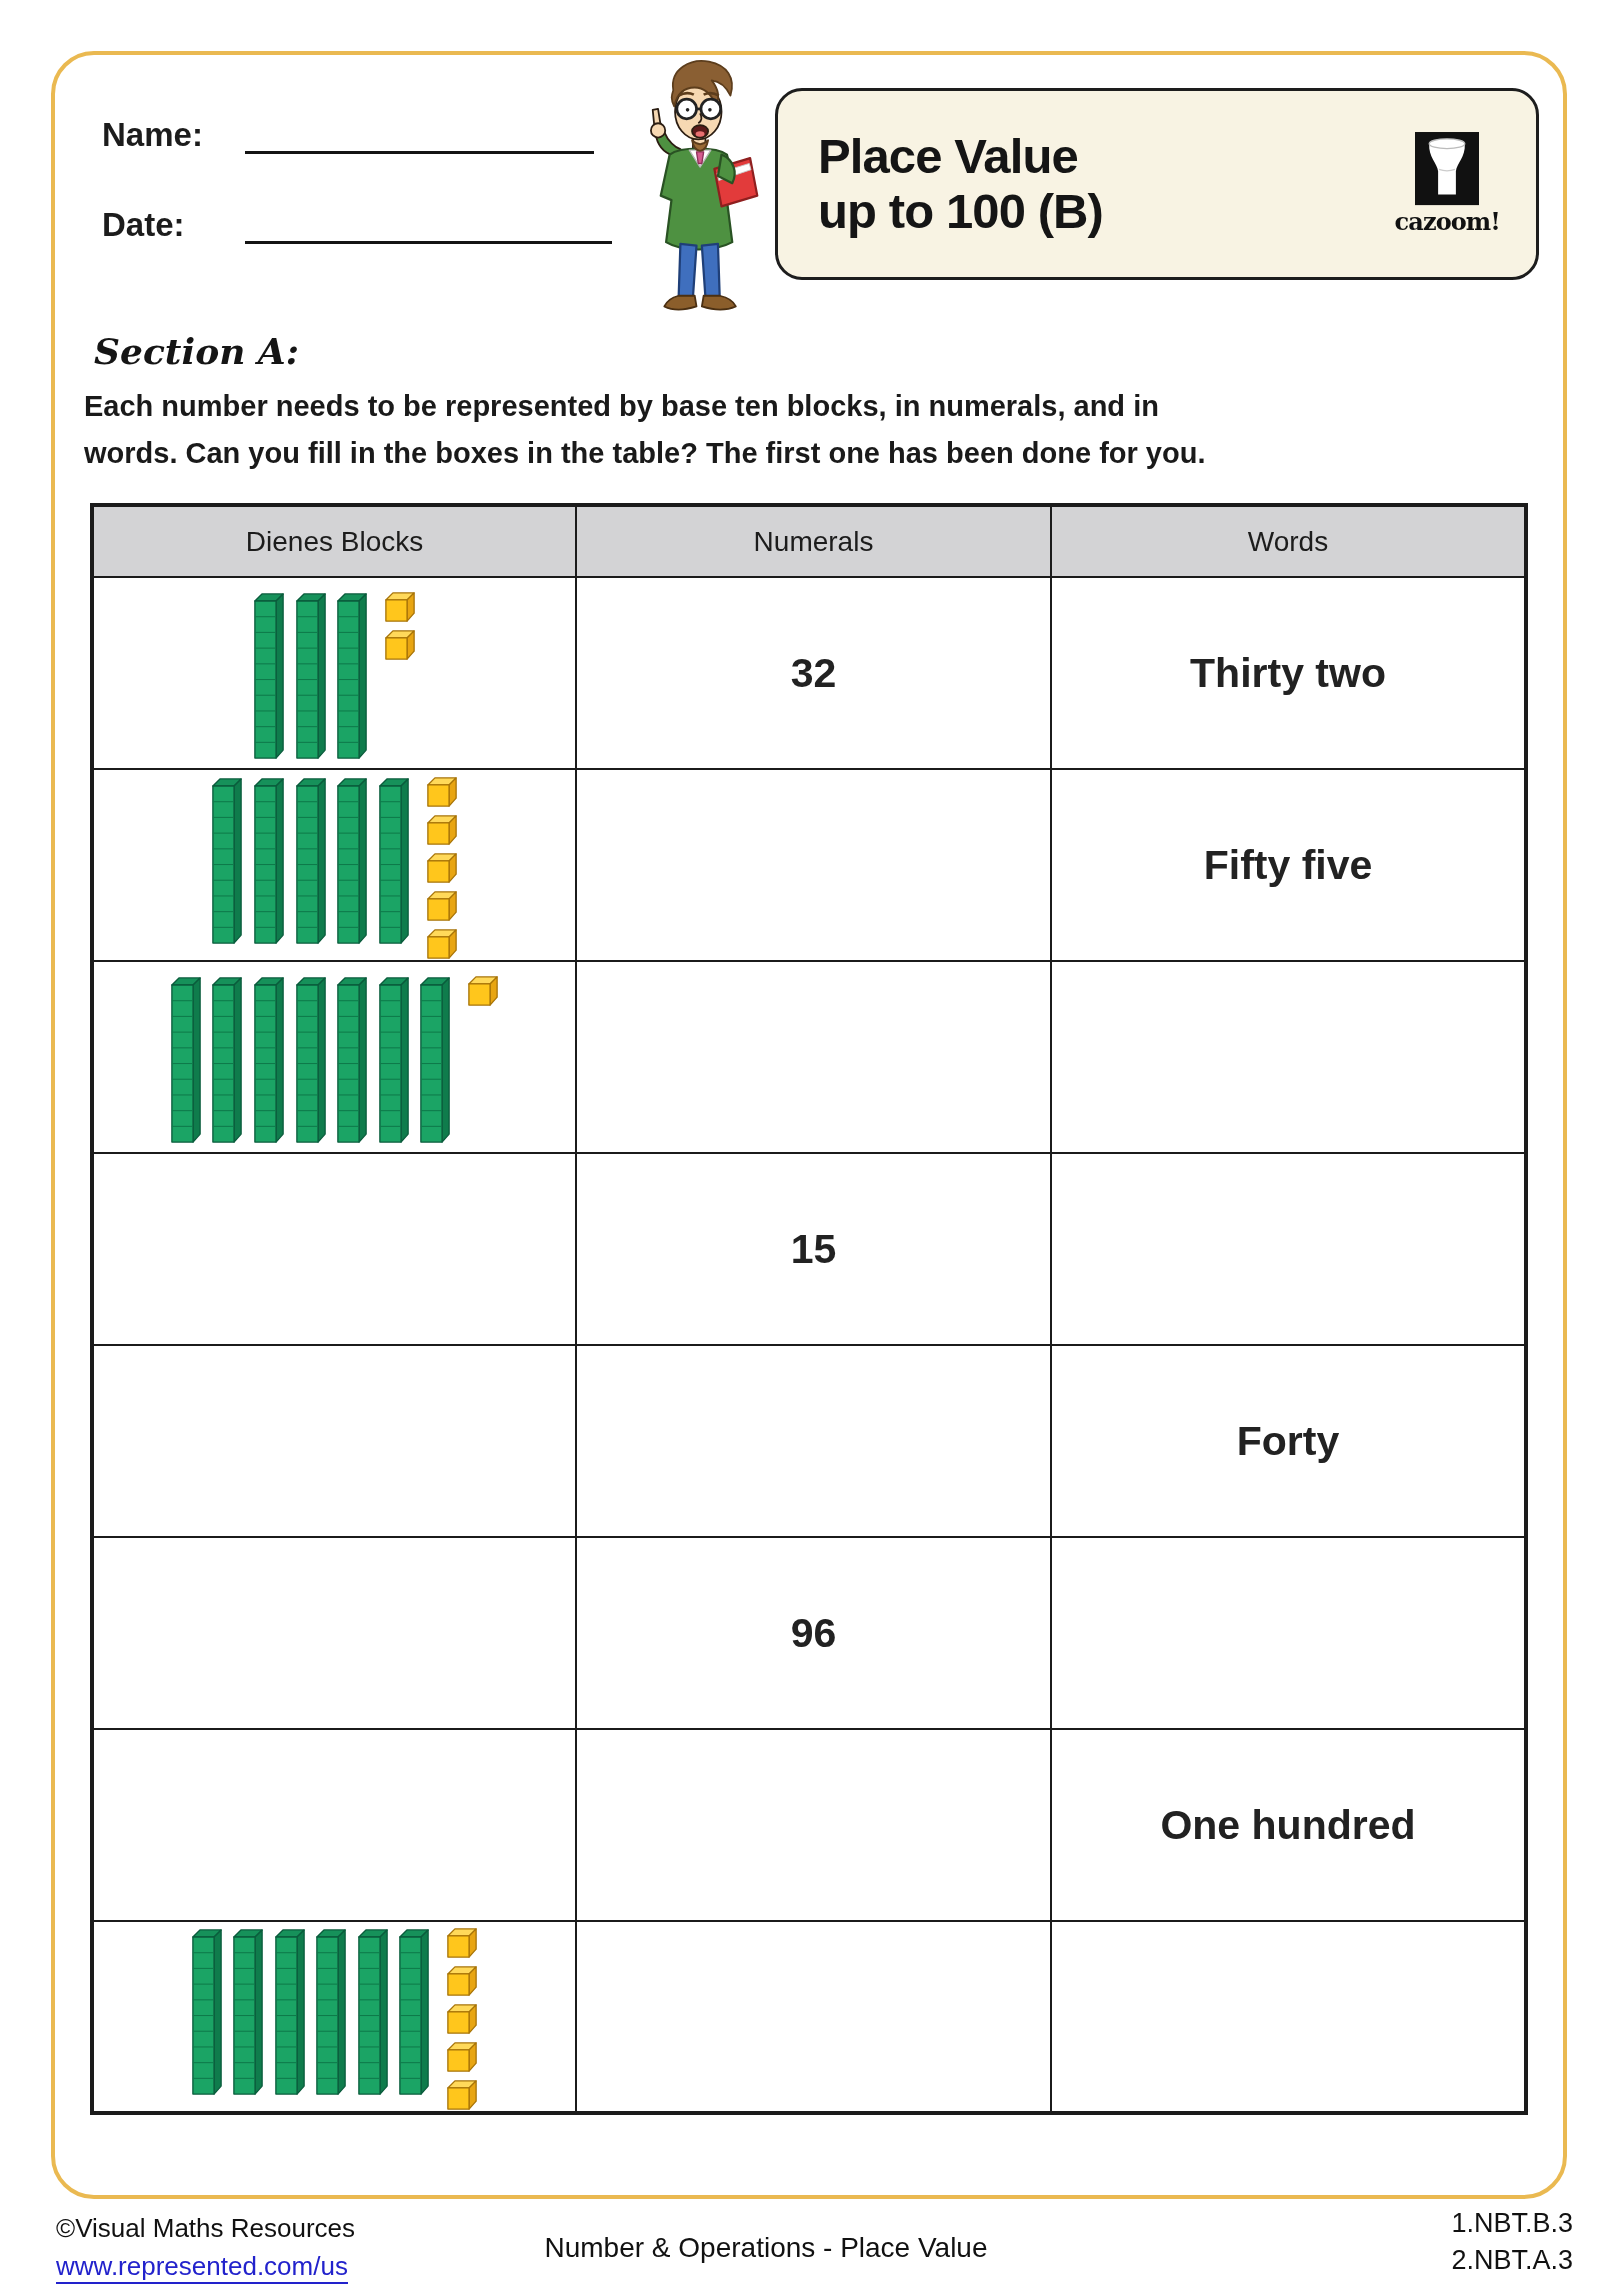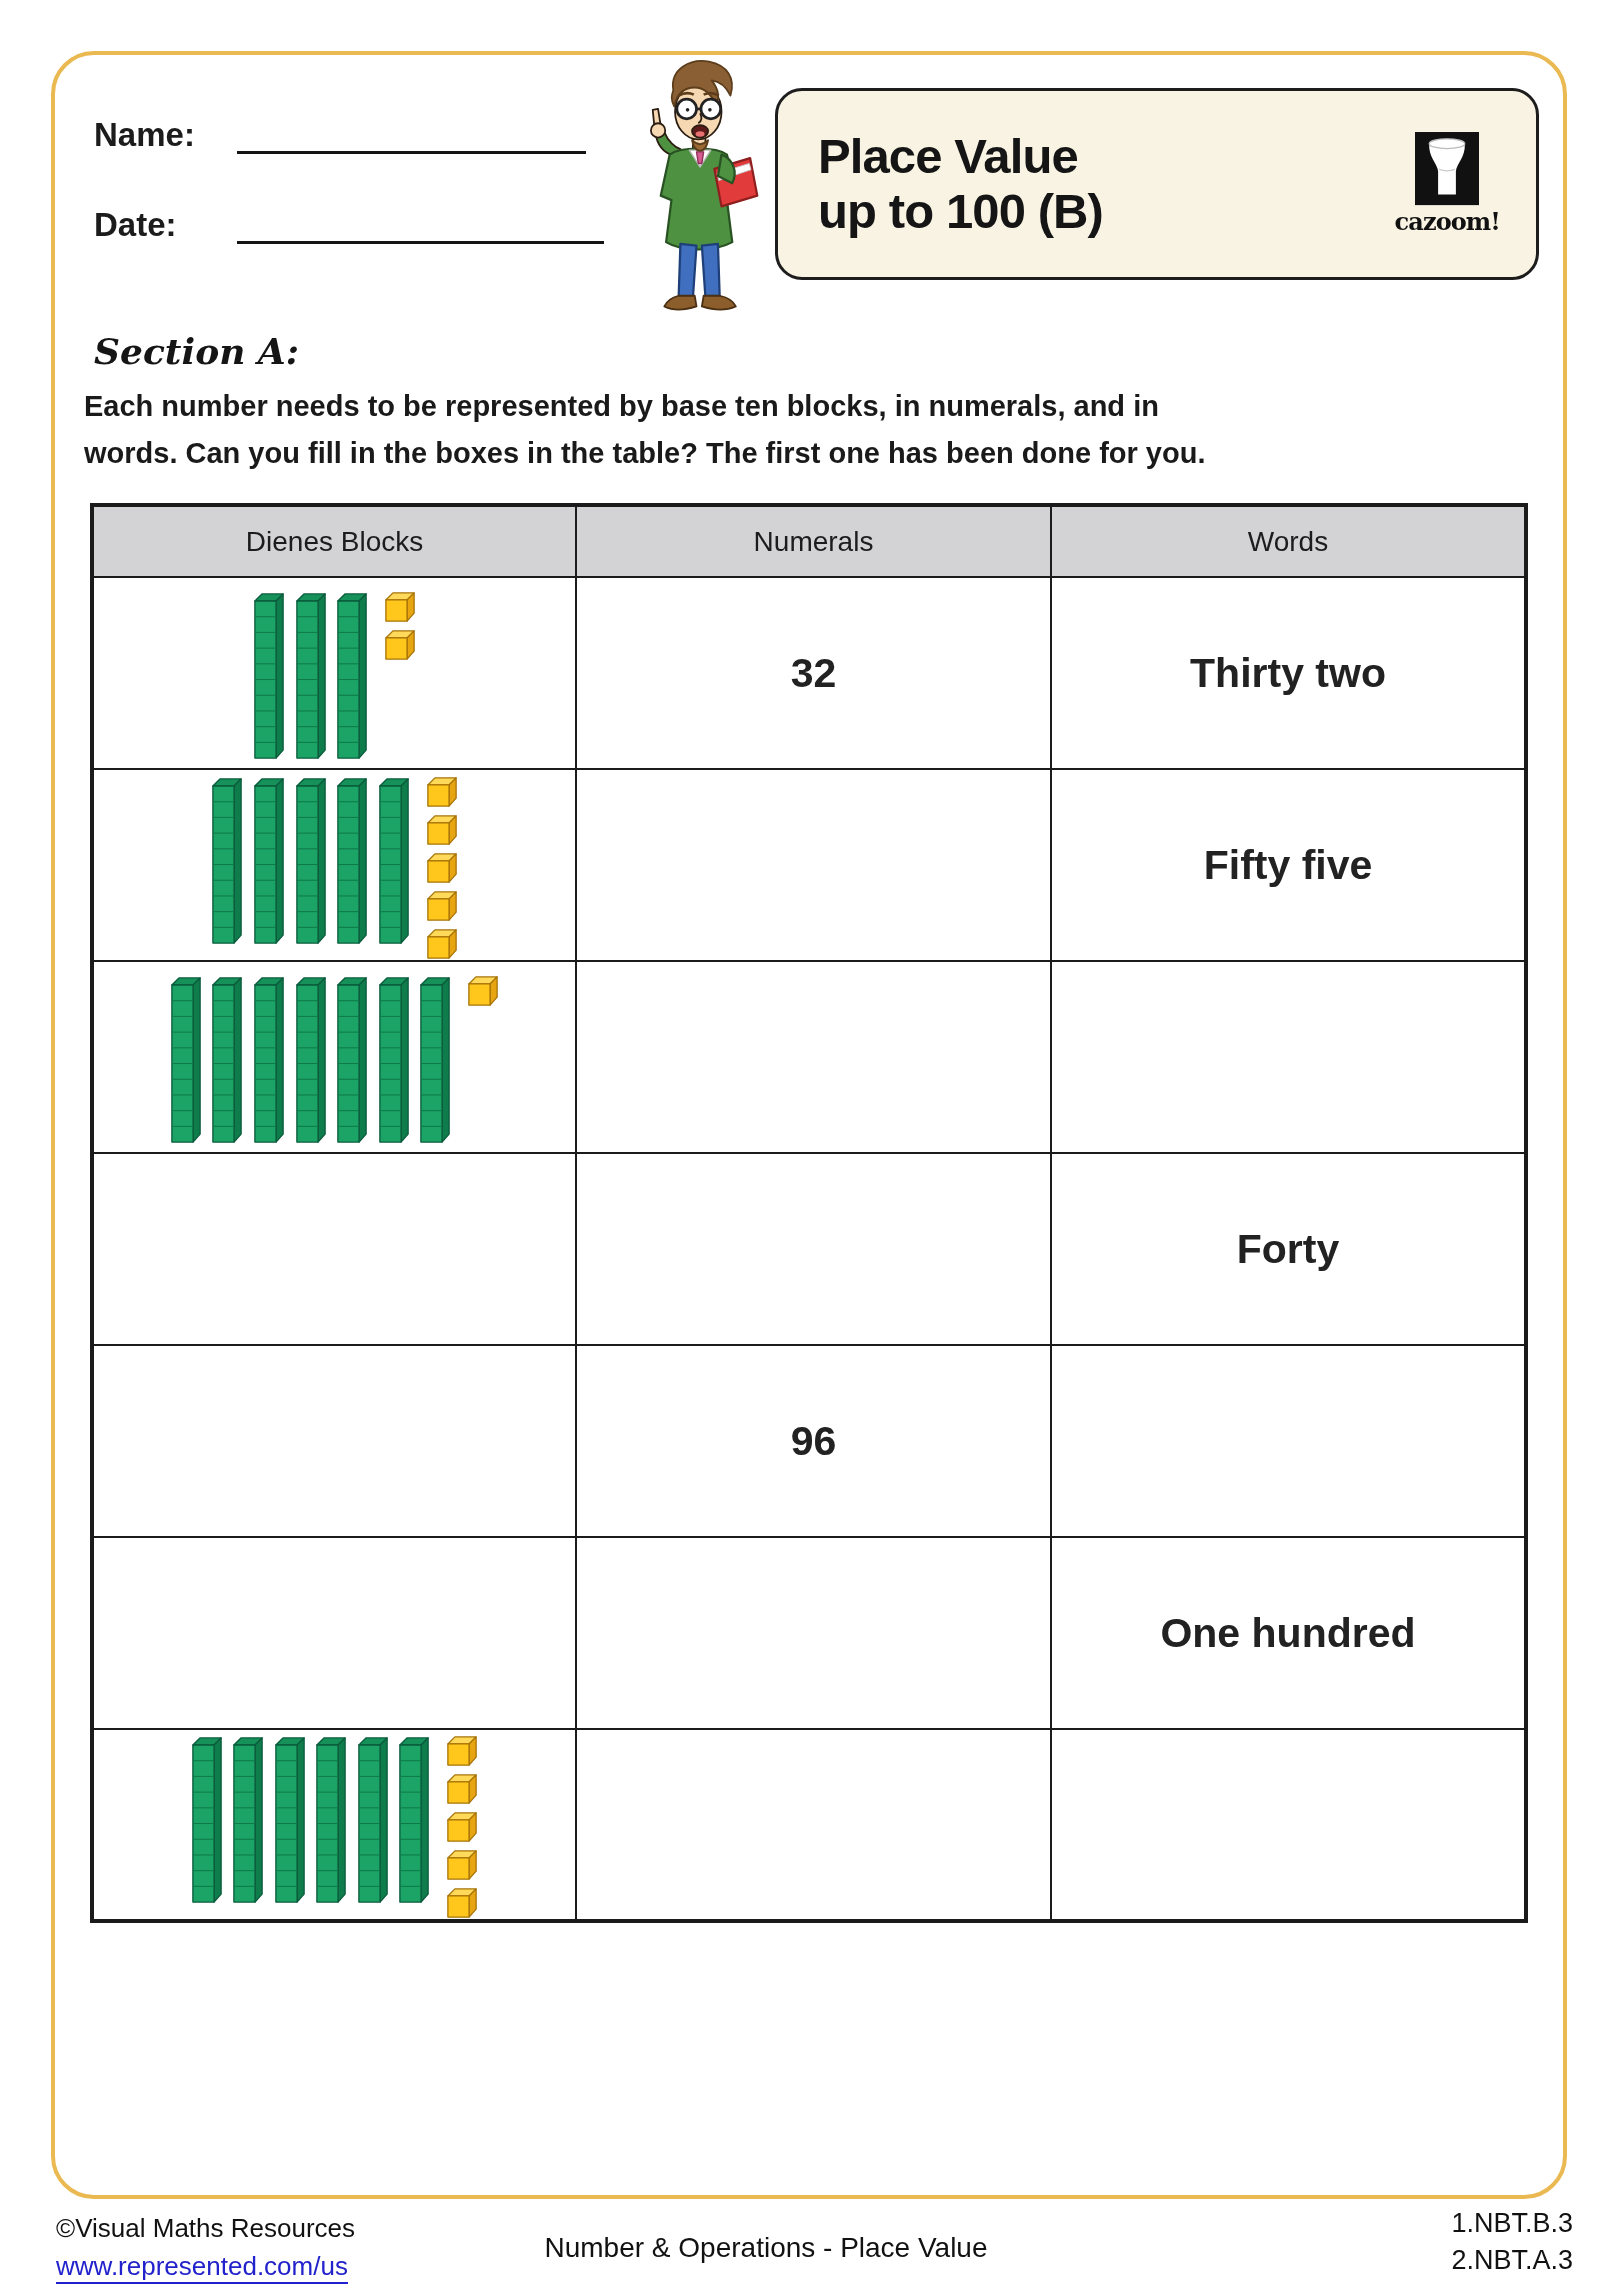--- a/index.html
+++ b/index.html
@@ -11,21 +11,21 @@
 
   .page-frame{
     position:absolute;left:51px;top:51px;width:1516px;height:2148px;
     border:4.5px solid #EAB951;border-radius:43px;background:#fff;
   }
 
   
   .field{position:absolute;left:94px;display:flex;align-items:flex-end;}
   .field-name{top:116px;}
   .field-date{top:206px;}
-  .field .label{width:143px;font-size:33px;font-weight:bold;color:#1c1c1c;}
+  .field .label{width:143px;font-size:33px;font-weight:bold;color:#1c1c1c;margin-left:8px;}
   .field .line{border-bottom:3.6px solid #141414;height:38px;}
   .field-name .line{width:349px;}
   .field-date .line{width:367px;}
 
   
   .teacher{position:absolute;left:625px;top:54px;width:143px;height:269px;}
 
   
   .title-box{
     position:absolute;left:775px;top:88px;width:764px;height:192px;
@@ -539,20 +539,25 @@
                 </g>
               </svg>
             </div>
           </div>
         </td>
       <td></td>
       <td></td>
     </tr>
     <tr>
       <td></td>
+      <td>15</td>
+      <td></td>
+    </tr>
+    <tr>
+      <td></td>
       <td></td>
       <td>Forty</td>
     </tr>
     <tr>
       <td></td>
       <td>96</td>
       <td></td>
     </tr>
     <tr>
       <td></td>

